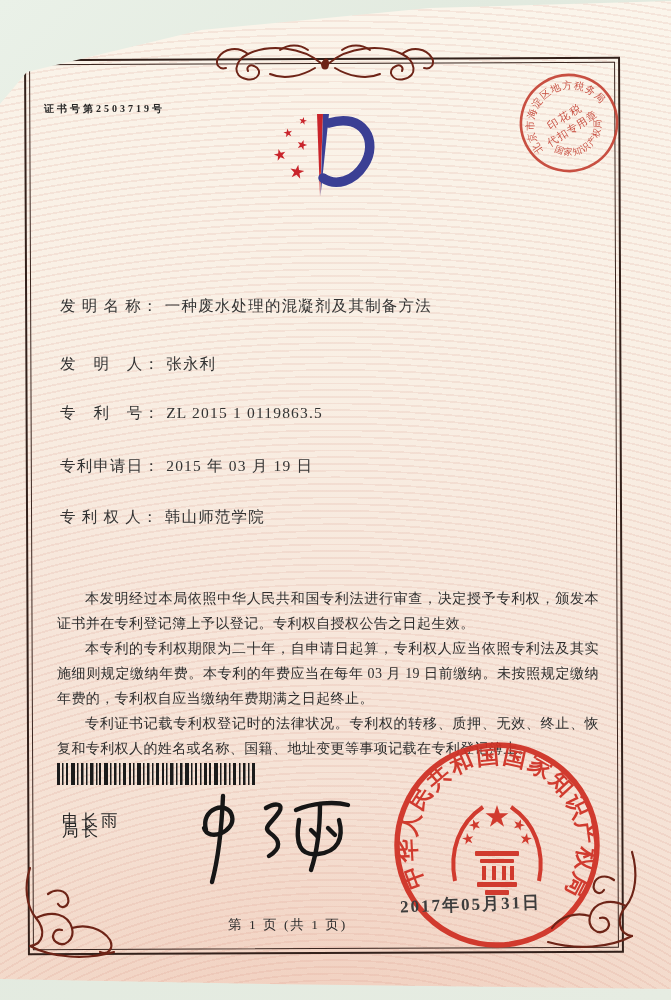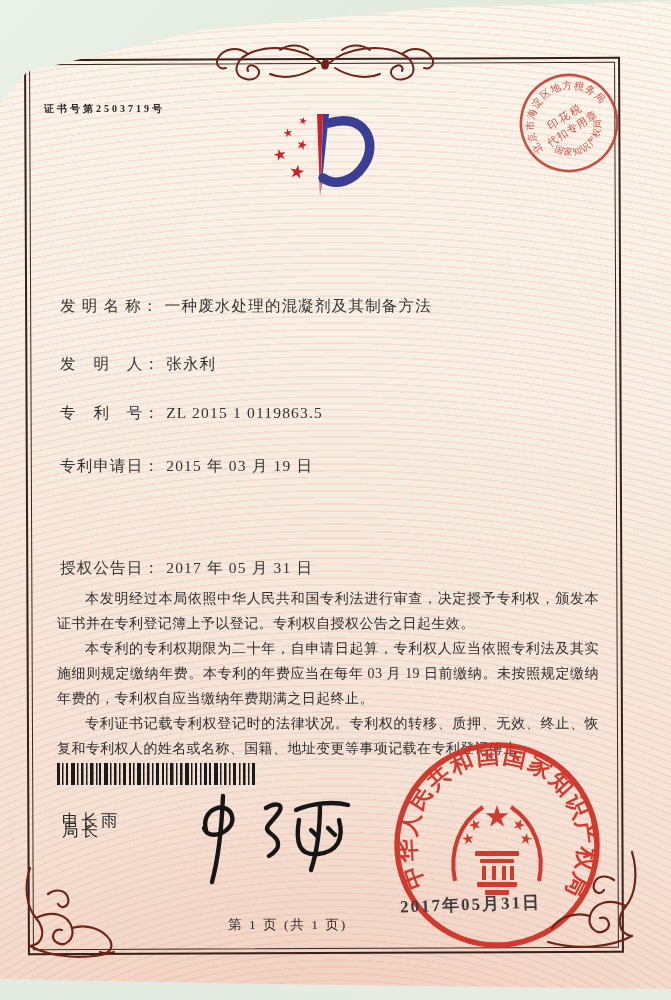--- a/index.html
+++ b/index.html
@@ -111,22 +111,22 @@
   </div>
   <div class="abs row r2">
     <span class="lab">发　明　人：</span><span>张永利</span>
   </div>
   <div class="abs row r3">
     <span class="lab">专　利　号：</span><span>ZL 2015 1 0119863.5</span>
   </div>
   <div class="abs row r4">
     <span class="lab">专利申请日：</span><span>2015 年 03 月 19 日</span>
   </div>
-  <div class="abs row r6">
-    <span class="lab">授权公告日：</span><span>2017 年 05 月 31 日</span>
+  <div class="abs row r5">
+    <span class="lab">专 利 权 人：</span><span>韩山师范学院</span>
   </div>
 
   <div class="abs body-text">
     <p>本发明经过本局依照中华人民共和国专利法进行审查，决定授予专利权，颁发本证书并在专利登记簿上予以登记。专利权自授权公告之日起生效。</p>
     <p>本专利的专利权期限为二十年，自申请日起算，专利权人应当依照专利法及其实施细则规定缴纳年费。本专利的年费应当在每年 03 月 19 日前缴纳。未按照规定缴纳年费的，专利权自应当缴纳年费期满之日起终止。</p>
     <p>专利证书记载专利权登记时的法律状况。专利权的转移、质押、无效、终止、恢复和专利权人的姓名或名称、国籍、地址变更等事项记载在专利登记簿上。</p>
   </div>
 
   <svg class="abs" style="left:57px;top:763px;width:198px;height:22px;" viewBox="0 0 198 22">
     <g fill="#1b1b1b">

